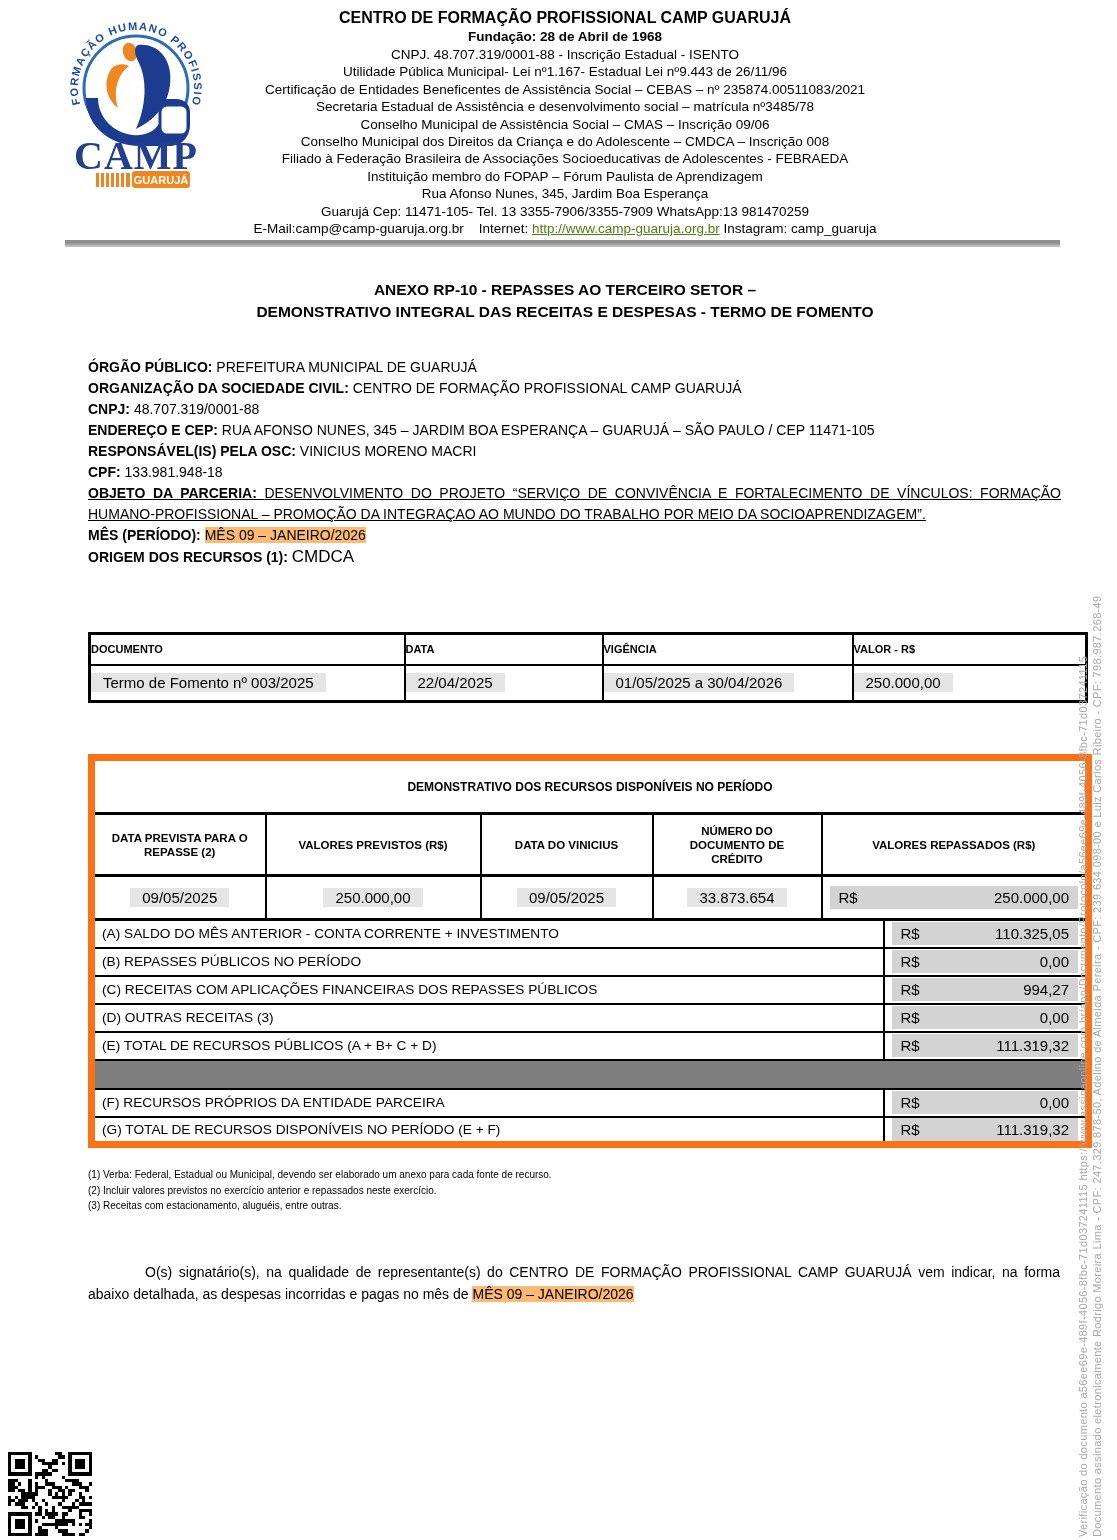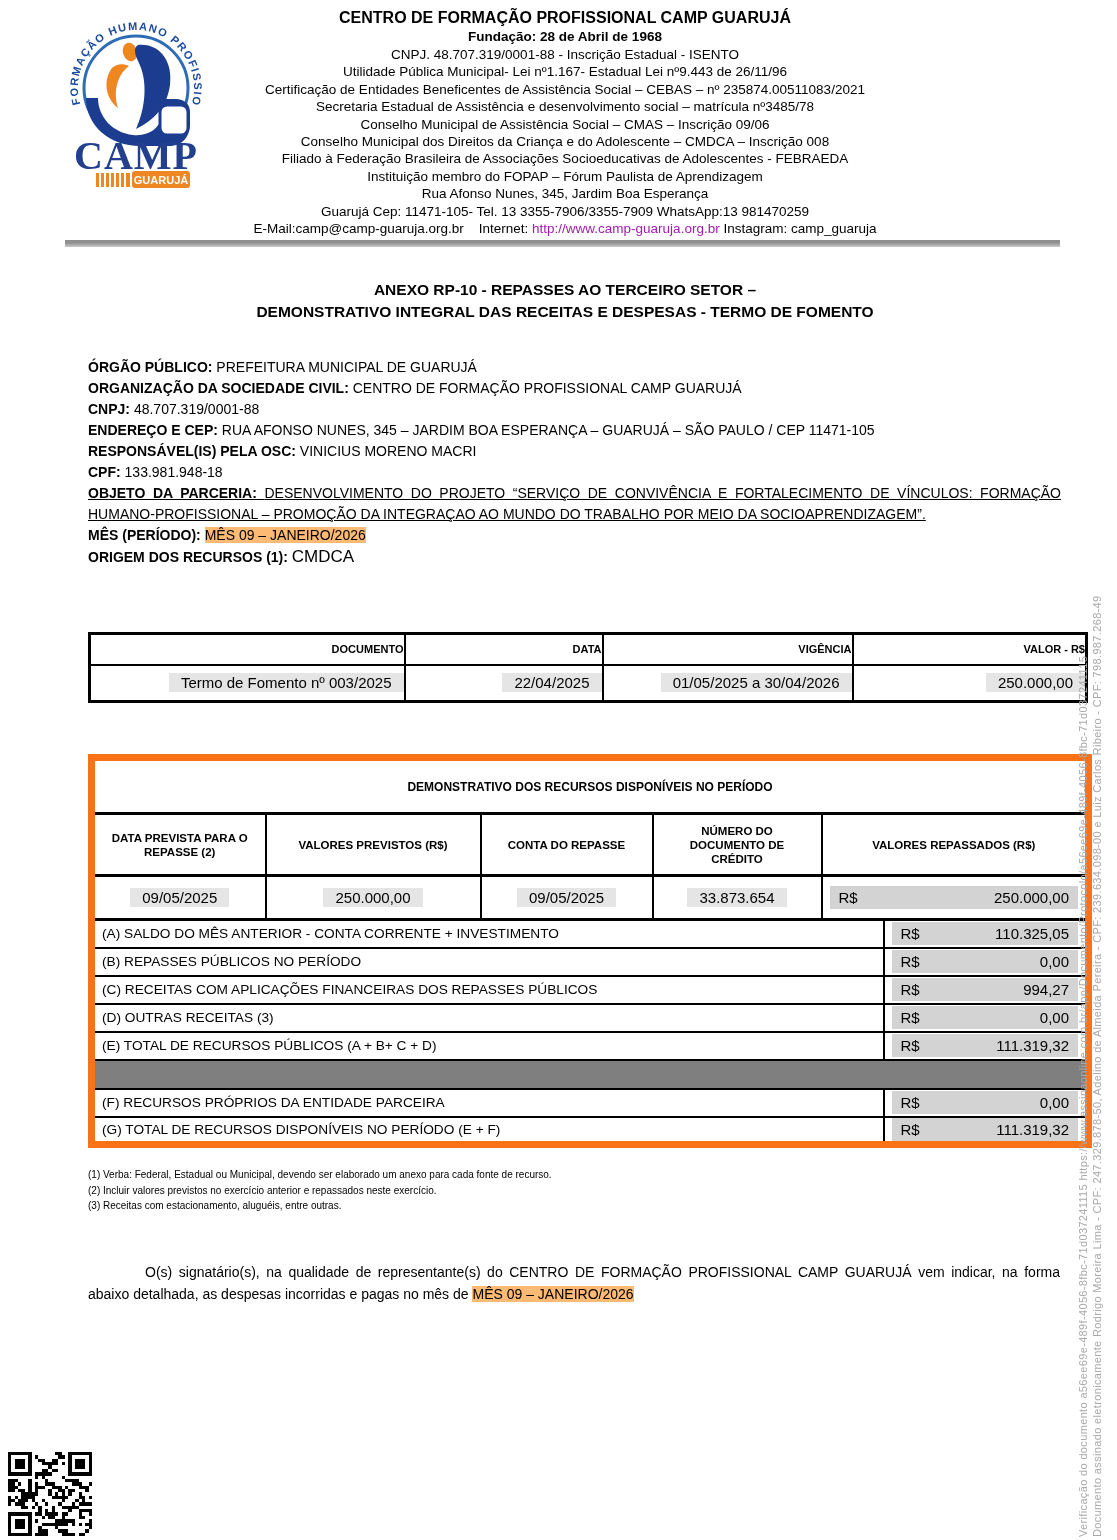--- a/index.html
+++ b/index.html
@@ -8,37 +8,37 @@
     position:relative; width:1117px; height:1540px; margin:0 auto;
     background:#fff; overflow:hidden; color:#000;
     font-family:"Liberation Sans", sans-serif;
   }
   
   .letterhead { position:absolute; left:70px; top:8px; width:990px; text-align:center; }
   .org-name { font-size:16px; font-weight:bold; line-height:20px; }
   .founded  { font-size:13.5px; font-weight:bold; line-height:18px; }
   .lh-line  { font-size:13.5px; line-height:17.4px; }
   .email-line { font-size:13.5px; line-height:18px; white-space:pre-wrap; }
-  .link { color:#a21caf; cursor:pointer; }
+  .link { color:#4d7c0f; text-decoration:underline; cursor:pointer; }
   .logo { position:absolute; left:66px; top:8px; width:140px; height:186px; }
   .header-bar { position:absolute; left:65px; top:240px; width:995px; height:7px;
     background:linear-gradient(#8f8f8f 40%, #c9c9c9); }
   
   .doc-title { position:absolute; left:70px; top:279px; width:990px; text-align:center;
     font-size:15.5px; font-weight:bold; line-height:22px; }
   
   .info { position:absolute; left:88px; top:357px; width:973px; font-size:14px; line-height:21px; }
   .info p { margin:0; }
   .just { text-align:justify;text-decoration:underline; }
   .hl { background:#fdba74; }
   .origem-val { font-size:17px; }
   
   table { border-collapse:collapse; table-layout:fixed; }
   .t1 { position:absolute; left:88px; top:632px; width:997px; border:3px solid #000; }
-  .t1 th, .t1 td { border:2px solid #000; text-align:right; overflow:hidden; }
+  .t1 th, .t1 td { border:2px solid #000; text-align:left; overflow:hidden; }
   .t1 th { height:31px; font-size:11px; font-weight:bold; }
   .t1 td { height:37px; font-size:15px; }
   .hlb { display:inline-block; background:#e5e5e5; padding:1px 12px; white-space:nowrap; }
   .t2 { position:absolute; left:88px; top:754px; width:997px; border:7px solid #f97316; }
   .t2 th, .t2 td { border:2px solid #000; overflow:hidden; }
   .t2 .title-row td { height:56px; text-align:center; font-size:12px; font-weight:bold; border-bottom-width:3px; }
   .t2 .head-row th { height:62px; text-align:center; font-size:11.5px; font-weight:bold;
     padding:0 10px; line-height:14px; border-bottom-width:3px; }
   .t2 .data-row td { height:44px; text-align:center; font-size:15px; border-bottom-width:3px; }
   .t2 .line-row td { height:28px; }
@@ -158,21 +158,21 @@
         <col style="width:62px">
         <col style="width:205px">
       </colgroup>
     <tbody>
         <tr class="title-row">
       <td colspan="6">DEMONSTRATIVO DOS RECURSOS DISPONÍVEIS NO PERÍODO</td>
     </tr>
     <tr class="head-row">
       <th>DATA PREVISTA PARA O REPASSE (2)</th>
       <th>VALORES PREVISTOS (R$)</th>
-      <th>CONTA DO REPASSE</th>
+      <th>DATA DO VINICIUS</th>
       <th>NÚMERO DO DOCUMENTO DE CRÉDITO</th>
       <th colspan="2">VALORES REPASSADOS (R$)</th>
     </tr>
     <tr class="data-row">
       <td><span class="hlb">09/05/2025</span></td>
       <td><span class="hlb">250.000,00</span></td>
       <td><span class="hlb">09/05/2025</span></td>
       <td><span class="hlb">33.873.654</span></td>
       <td colspan="2">
             <div class="valbox">

